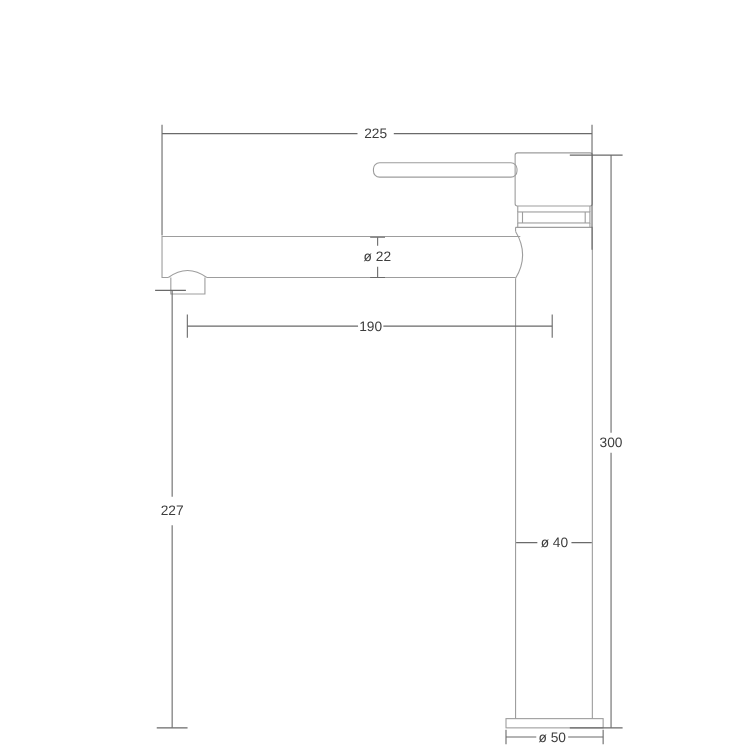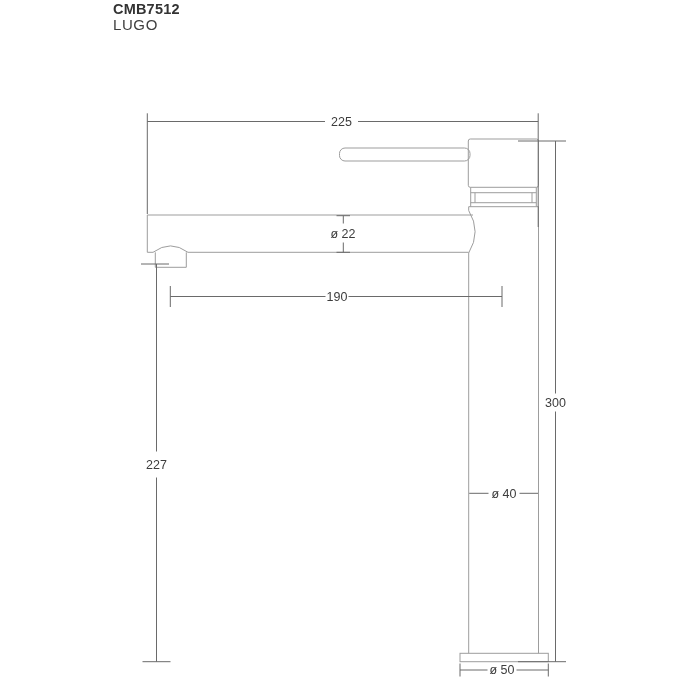--- a/index.html
+++ b/index.html
@@ -53,24 +53,20 @@
     fill: var(--text, #3d3d3d);
     font-family: "Liberation Sans", sans-serif;
     font-size: 12.5px;
   }
 </style>
 </head>
 <body>
 
 <div class="page">
 
-  <div class="title-block">
-    <div class="model">CMB7512</div>
-    <div class="series">LUGO</div>
-  </div>
 
   <svg class="drawing" width="680" height="680" viewBox="0 0 680 680">
 
     <g>
 
       <rect class="outline" x="468.3" y="139" width="70.2" height="48.3" rx="2"></rect>
 
       <rect class="outline" x="339.5" y="148" width="130.5" height="13" rx="5.5"></rect>
 
       <path class="outline" d="M470.7,187.3 V192.7 M536.3,187.3 V192.7"></path>

